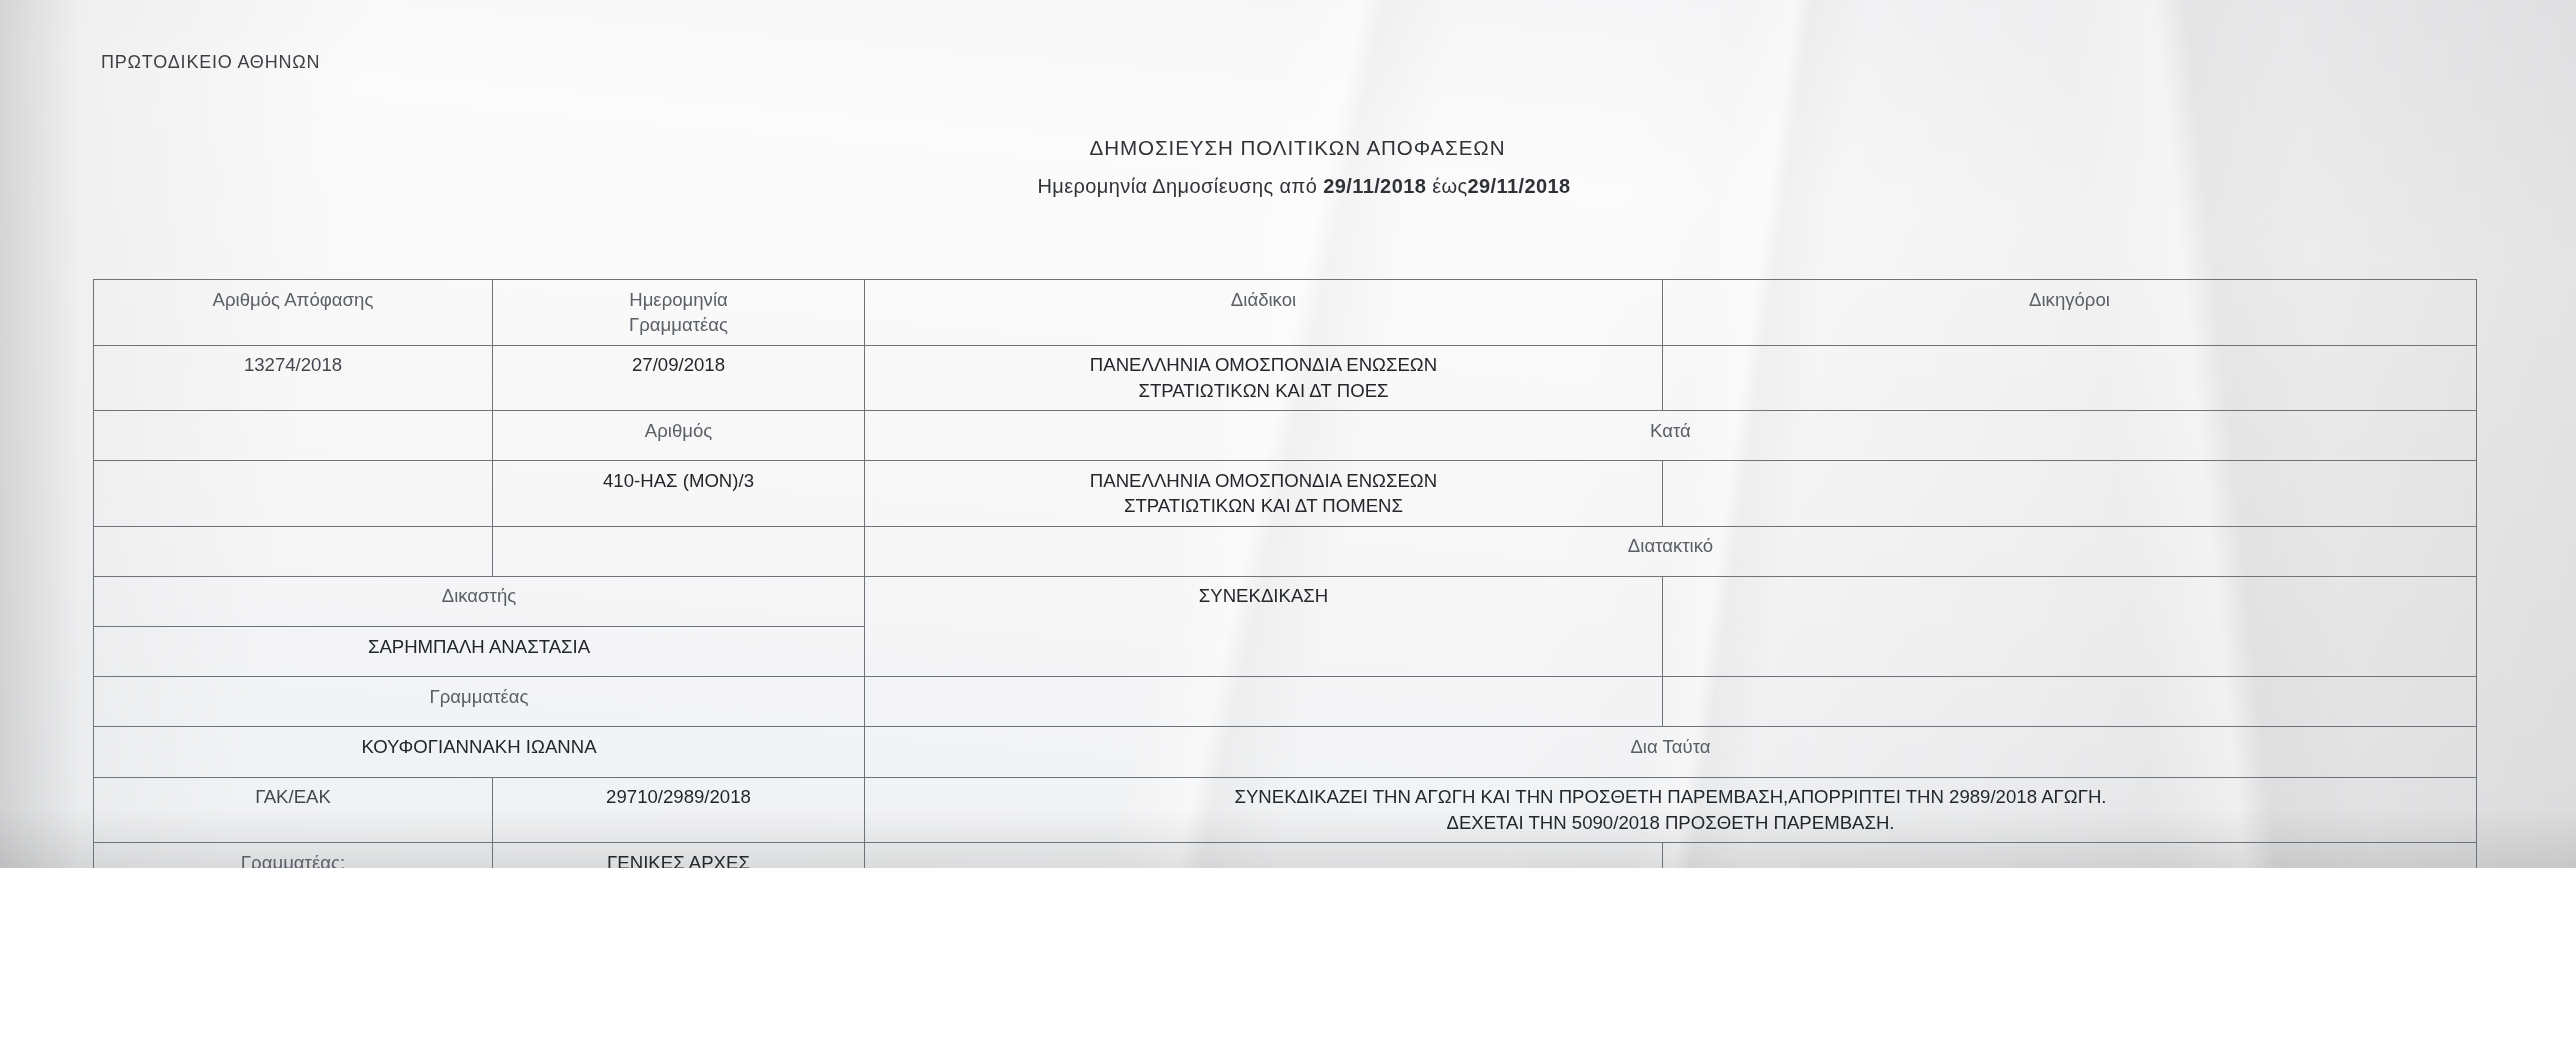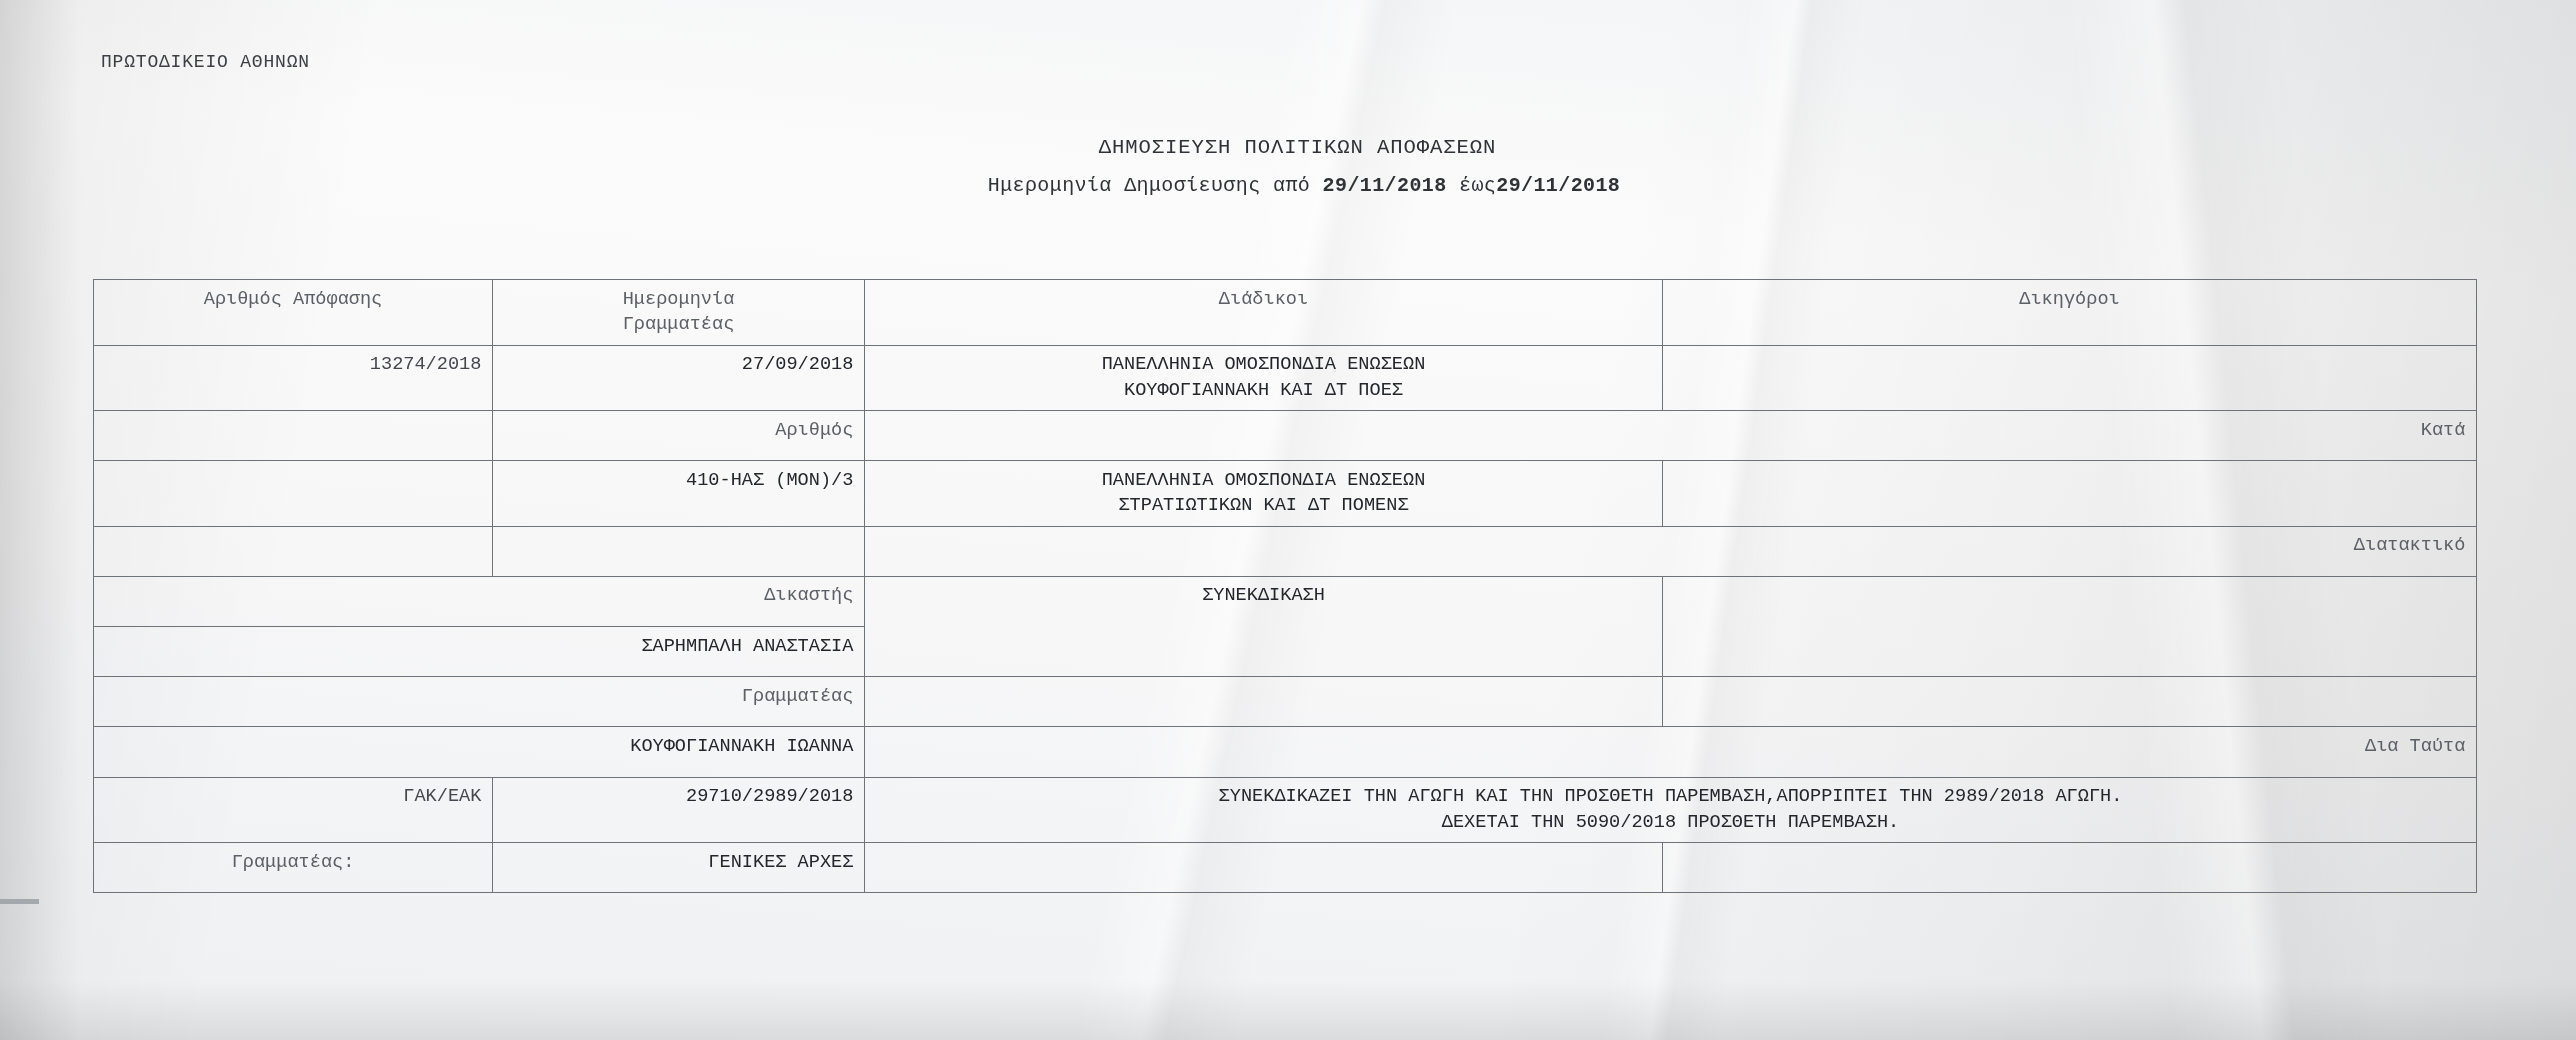--- a/index.html
+++ b/index.html
@@ -12,26 +12,25 @@
     height: 1040px;
     font-family: "Liberation Sans", sans-serif;
     color: #1a1a1a;
     overflow: hidden;
   }
 
   
   .scan {
     position: relative;
     width: 2576px;
-    height: 1040px;
+    height: 868px;
     background:
       linear-gradient(100deg, rgba(0,0,0,0.055) 0%, rgba(0,0,0,0.0) 14%, rgba(0,0,0,0.0) 60%, rgba(0,0,0,0.035) 78%, rgba(0,0,0,0.10) 100%),
       linear-gradient(185deg, #f3f4f6 0%, #fbfbfb 25%, #f7f7f8 60%, #eef0f2 100%);
     overflow: hidden;
-    font-family: Liberation Mono, monospace;
   }
   
   .crease {
     position: absolute;
     pointer-events: none;
     background: linear-gradient(90deg, rgba(255,255,255,0) 0%, rgba(255,255,255,0.75) 40%, rgba(0,0,0,0.05) 55%, rgba(255,255,255,0) 100%);
     opacity: .55;
   }
   .crease.c1 { left: 1183px; top: -173px; width: 166px; height: 1396px; transform: rotate(12deg); }
   .crease.c2 { left: 1675px; top: -219px; width: 120px; height: 1463px; transform: rotate(8deg); }
@@ -95,21 +94,21 @@
     color: #23262b;
     border-radius: 9px;
   }
   table.doc td {
     border: 1.3px solid #6e737a;
     padding: 6.6px 10.6px;
     vertical-align: top;
     line-height: 1.38;
     height: 36px;
   }
-  .c-center { text-align: right; }
+  .c-center { text-align: center; }
   .c-left   { text-align: center; }
   .hdr      { text-align: center; font-size: 18.6px; }
   .two-line { line-height: 1.45; }
   .blank    { height: 41px; }
   .faded    { color: #5b6067; }
   .smudge   { color: #44484e; }
 
   
   col.w1 { width: 399px; }
   col.w2 { width: 372px; }
@@ -155,21 +154,21 @@
           </td>
           <td class="hdr faded">Διάδικοι</td>
           <td class="hdr faded">Δικηγόροι</td>
         </tr>
 
         <tr>
           <td class="c-center smudge">13274/2018</td>
           <td class="c-center">27/09/2018</td>
           <td class="c-left two-line">
             <div>ΠΑΝΕΛΛΗΝΙΑ ΟΜΟΣΠΟΝΔΙΑ ΕΝΩΣΕΩΝ</div>
-            <div>ΚΟΥΦΟΓΙΑΝΝΑΚΗ ΚΑΙ ΔΤ ΠΟΕΣ</div>
+            <div>ΣΤΡΑΤΙΩΤΙΚΩΝ ΚΑΙ ΔΤ ΠΟΕΣ</div>
           </td>
           <td class="c-left"></td>
         </tr>
 
         <tr>
           <td class="blank"></td>
           <td class="c-center faded">Αριθμός</td>
           <td class="c-center faded" colspan="2">Κατά</td>
         </tr>
 

